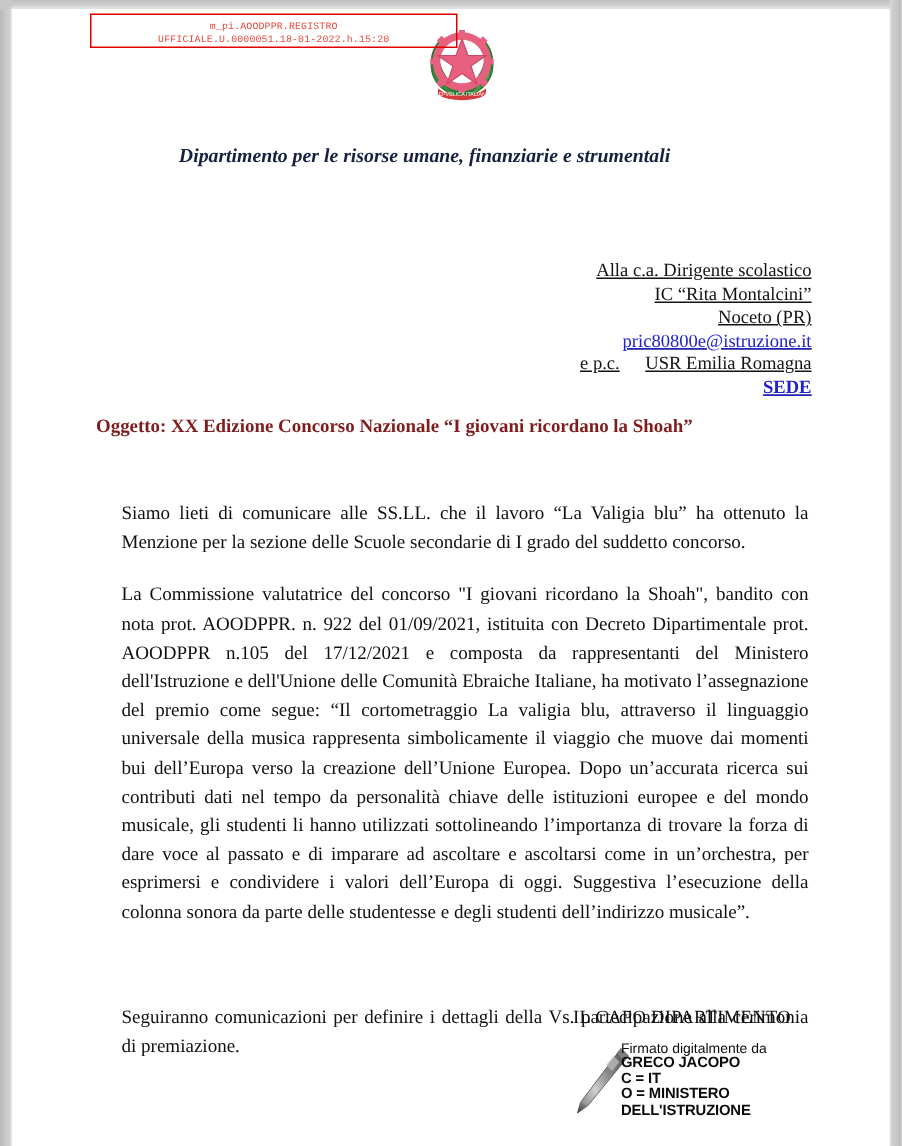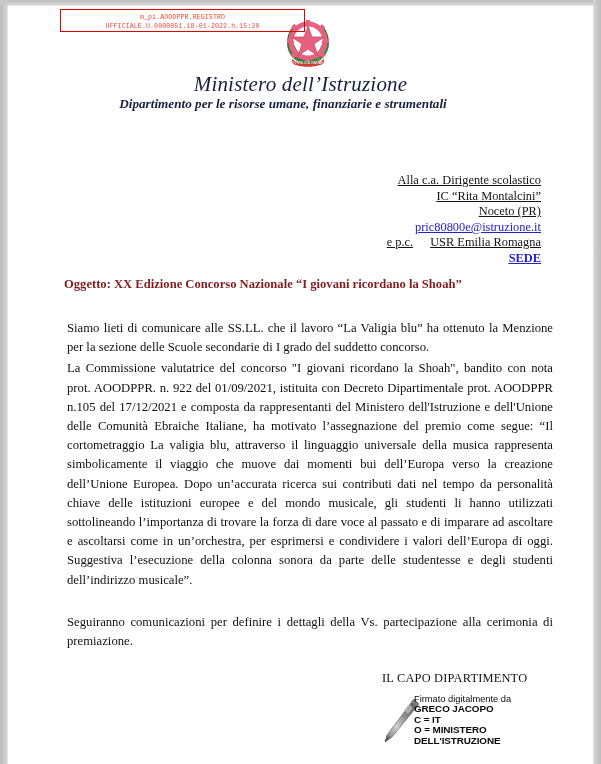--- a/index.html
+++ b/index.html
@@ -154,21 +154,21 @@
   .body-block {
     position: absolute;
     left: 57px;
     top: 311px;
     width: 490px;
     font-size: 12.7px;
     color: #101010;
     line-height: 19.2px;
   }
   .para {
-    margin: 2px;
+    margin: 16px;
     text-align: justify;
     text-justify: inter-word;
   }
   .para-gap { height: 19px; }
 
   
   .sig-title {
     position: absolute;
     left: 374px;
     top: 665px;
@@ -250,21 +250,20 @@
 
         <circle cx="29" cy="28" r="14" fill="#ffffff"></circle>
 
         <path d="M29 13 L33 24 L45 24 L35 31 L39 43 L29 36 L19 43 L23 31 L13 24 L25 24 Z" fill="#e8607f" stroke="#c94a66" stroke-width="0.8"></path>
 
         <path d="M13 46 C20 52 38 52 45 46 L45 50 C38 55 20 55 13 50 Z" fill="#d33a3a"></path>
         <text x="29" y="51.2" font-size="3.6" text-anchor="middle" fill="#ffffff" font-family="Liberation Sans, sans-serif">REPVBLICA ITALIANA</text>
       </svg>
     </div>
 
-    <div class="ministry-title">Ministero dell’Istruzione</div>
     <div class="ministry-sub">Dipartimento per le risorse umane, finanziarie e strumentali</div>
 
     <div class="addressee">
       <div>Alla c.a. Dirigente scolastico</div>
       <div>IC “Rita Montalcini”</div>
       <div>Noceto (PR)</div>
       <div><a class="mail-link" href="#">pric80800e@istruzione.it</a></div>
       <div class="epc-row">
         <span class="epc-label">e p.c.</span>
         <span>USR Emilia Romagna</span>

